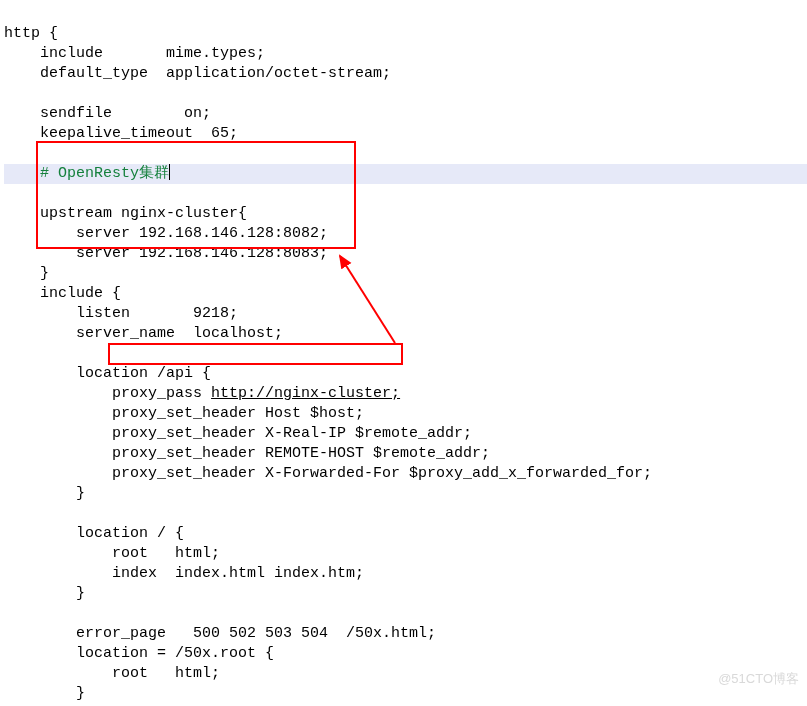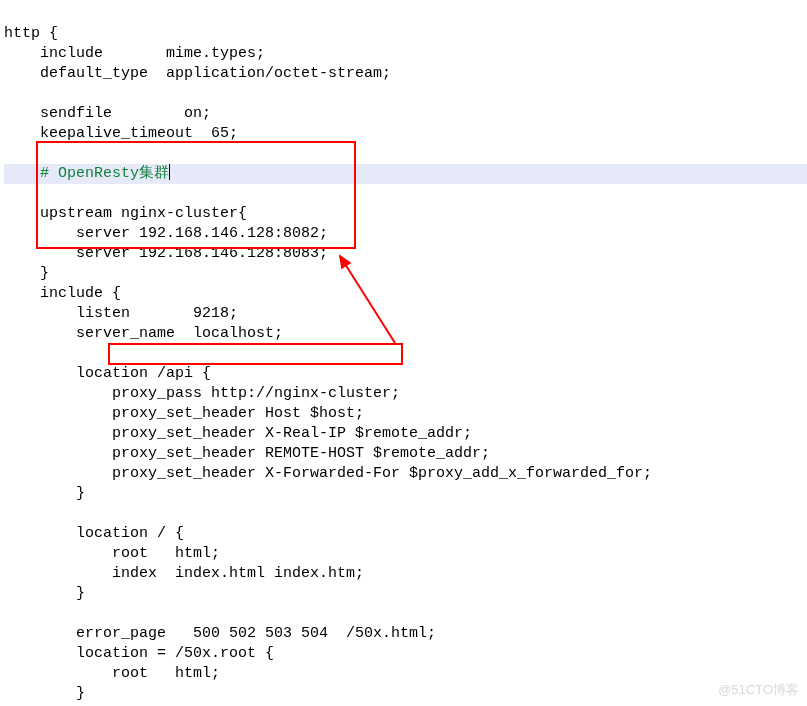--- a/index.html
+++ b/index.html
@@ -16,32 +16,32 @@
     overflow: hidden;
   }
   .code-container {
     position: relative;
     padding: 4px 0 0 4px;
     white-space: pre;
   }
   .line { white-space: pre; }
   .hl { background: #e6e9f8; display: block; }
   .comment { color: #15803d; }
-  .link { }
+  .link { text-decoration: underline; }
   .cursor {
     display: inline-block;
     width: 1px;
     height: 16px;
     background: #000;
     vertical-align: text-bottom;
     margin-bottom: 2px;
   }
   .watermark {
     position: absolute;
-    bottom: 6px;
+    bottom: 17px;
     right: 8px;
     color: #d9d9d9;
     font-family: sans-serif;
     font-size: 13px;
     pointer-events: none;
   }
   .redbox {
     position: absolute;
     border: 2px solid #ff0000;
     box-sizing: border-box;

